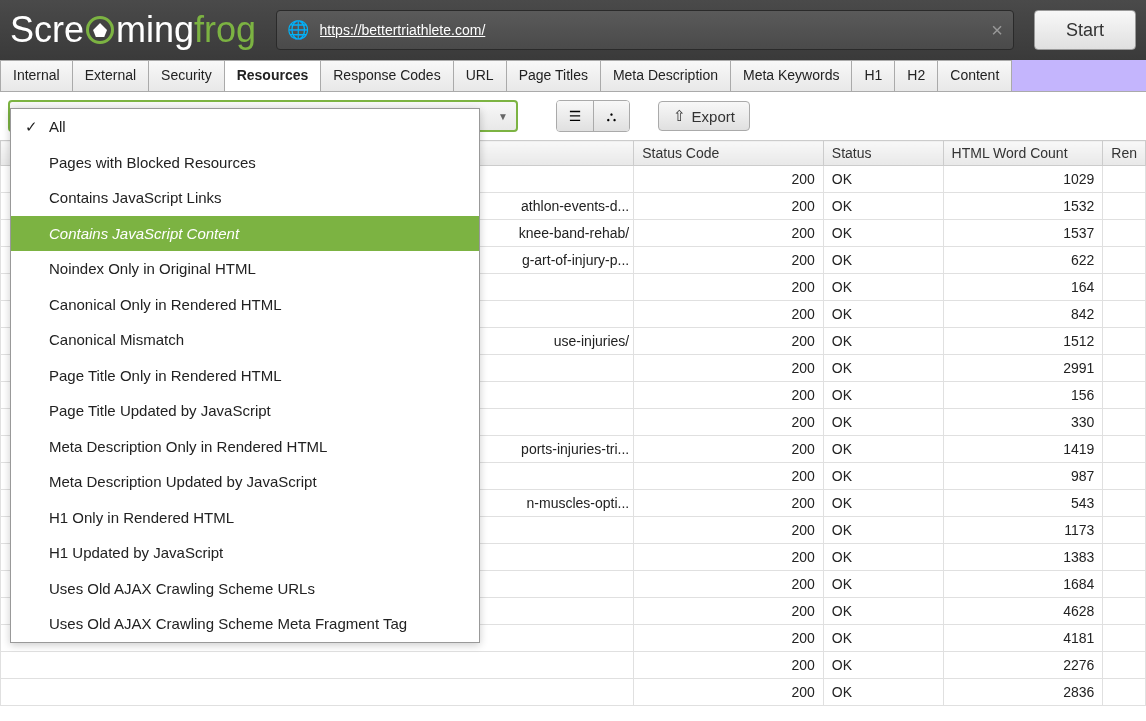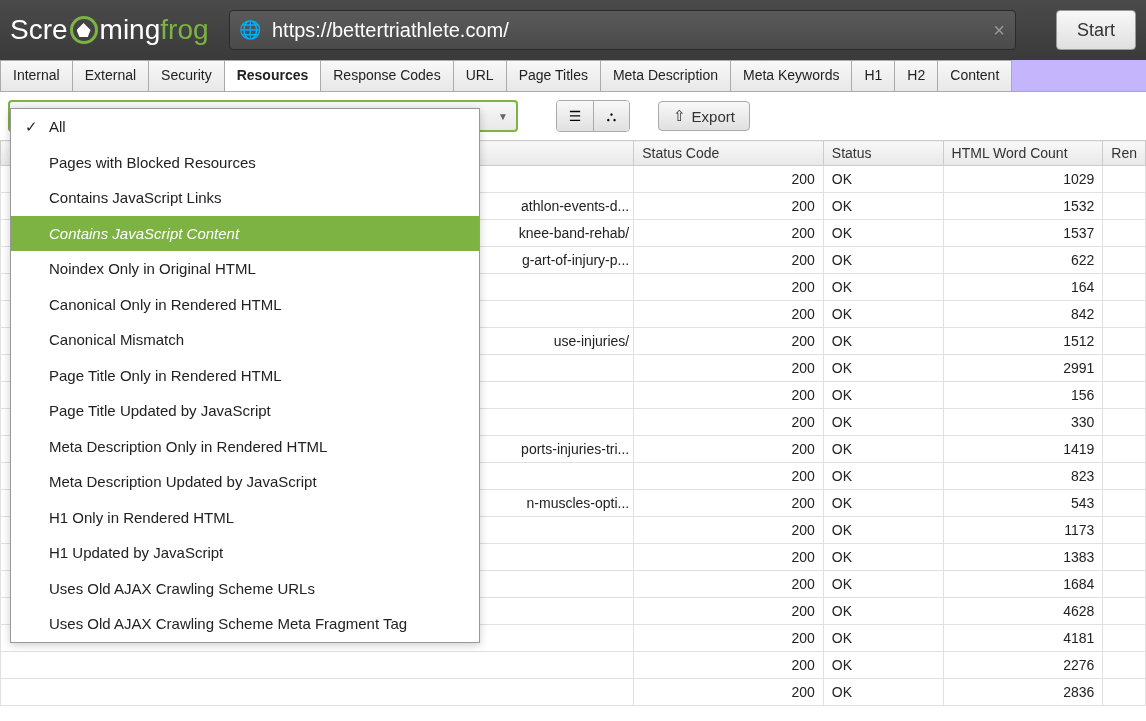--- a/index.html
+++ b/index.html
@@ -1,31 +1,31 @@
 <!DOCTYPE html>
 <html><head>
 <meta charset="utf-8">
 <style>
 * { box-sizing: border-box; margin: 0; padding: 0; }
 body { font-family: Arial, sans-serif; font-size: 14px; background: #fff; overflow: hidden; width: 1146px; height: 721px; }
 
 .header { background: linear-gradient(#4a4a4a, #3a3a3a); height: 60px; display: flex; align-items: center; padding: 0 10px; gap: 20px; }
-.logo { display: flex; align-items: center; font-size: 28px; font-weight: 400; }
+.logo { display: flex; align-items: center; font-size: 36px; font-weight: 400; }
 .logo-scream { color: #fff; }
 .logo-o { display: inline-flex; align-items: center; justify-content: center; width: 28px; height: 28px; border: 3px solid #7cb342; border-radius: 50%; margin: 0 2px; position: relative; }
 .logo-o::after { content: ''; position: absolute; width: 14px; height: 14px; background: #fff; clip-path: polygon(50% 0%, 100% 50%, 80% 100%, 20% 100%, 0% 50%); }
 .logo-ming { color: #fff; }
 .logo-frog { color: #7cb342; }
 
 .url-bar { flex: 1; display: flex; align-items: center; background: linear-gradient(#5a5a5a,#4a4a4a); border: 1px solid #2a2a2a; border-radius: 4px; height: 40px; padding: 0 10px; gap: 10px; }
-.url-input { flex: 1; background: transparent; border: none; color: #fff; font-size: 20px; outline: none; }
+.url-input { flex: 1; background: transparent; border: none; color: #fff; font-size: 14px; outline: none; text-decoration: underline; }
 .globe-icon { color: #ddd; font-size: 18px; }
 .clear-icon { color: #999; font-size: 20px; cursor: pointer; }
 
-.start-btn { background: linear-gradient(#f8f8f8,#e0e0e0); border: 1px solid #999; border-radius: 4px; height: 40px; padding: 0 20px; font-size: 18px; color: #333; cursor: pointer; margin-left: 20px; }
+.start-btn { background: linear-gradient(#f8f8f8,#e0e0e0); border: 1px solid #999; border-radius: 4px; height: 40px; padding: 0 31px; font-size: 18px; color: #333; cursor: pointer; }
 
 .tabs { display: flex; background: #c4b5fd; border-bottom: 1px solid #aaa; height: 32px; }
 .tab { padding: 6px 12px; border: 1px solid #aaa; border-bottom: none; background: linear-gradient(#f8f8f8,#e8e8e8); cursor: pointer; font-size: 14px; color: #222; margin-right: -1px; white-space: nowrap; }
 .tab.active { background: #fff; font-weight: bold; }
 
 .toolbar { display: flex; align-items: center; padding: 8px; gap: 8px; background: #fff; }
 .filter-box { display: flex; align-items: center; width: 510px; height: 32px; border: 2px solid #7cb342; border-radius: 4px; background: linear-gradient(#f8f8f8,#e8e8e8); padding: 0 8px; cursor: pointer; position: relative; }
 .filter-icon { font-size: 12px; margin-right: 8px; }
 .filter-text { flex: 1; font-size: 16px; color: #333; }
 .dropdown-arrow { font-size: 10px; color: #666; }
@@ -204,21 +204,21 @@
           <td style="text-align:right;padding-right:4px;">ports-injuries-tri...</td>
           <td class="num">200</td>
           <td>OK</td>
           <td class="num">1419</td>
           <td></td>
         </tr>
         <tr>
           <td style="text-align:right;padding-right:4px;"></td>
           <td class="num">200</td>
           <td>OK</td>
-          <td class="num">823</td>
+          <td class="num">987</td>
           <td></td>
         </tr>
         <tr>
           <td style="text-align:right;padding-right:4px;">n-muscles-opti...</td>
           <td class="num">200</td>
           <td>OK</td>
           <td class="num">543</td>
           <td></td>
         </tr>
         <tr>

